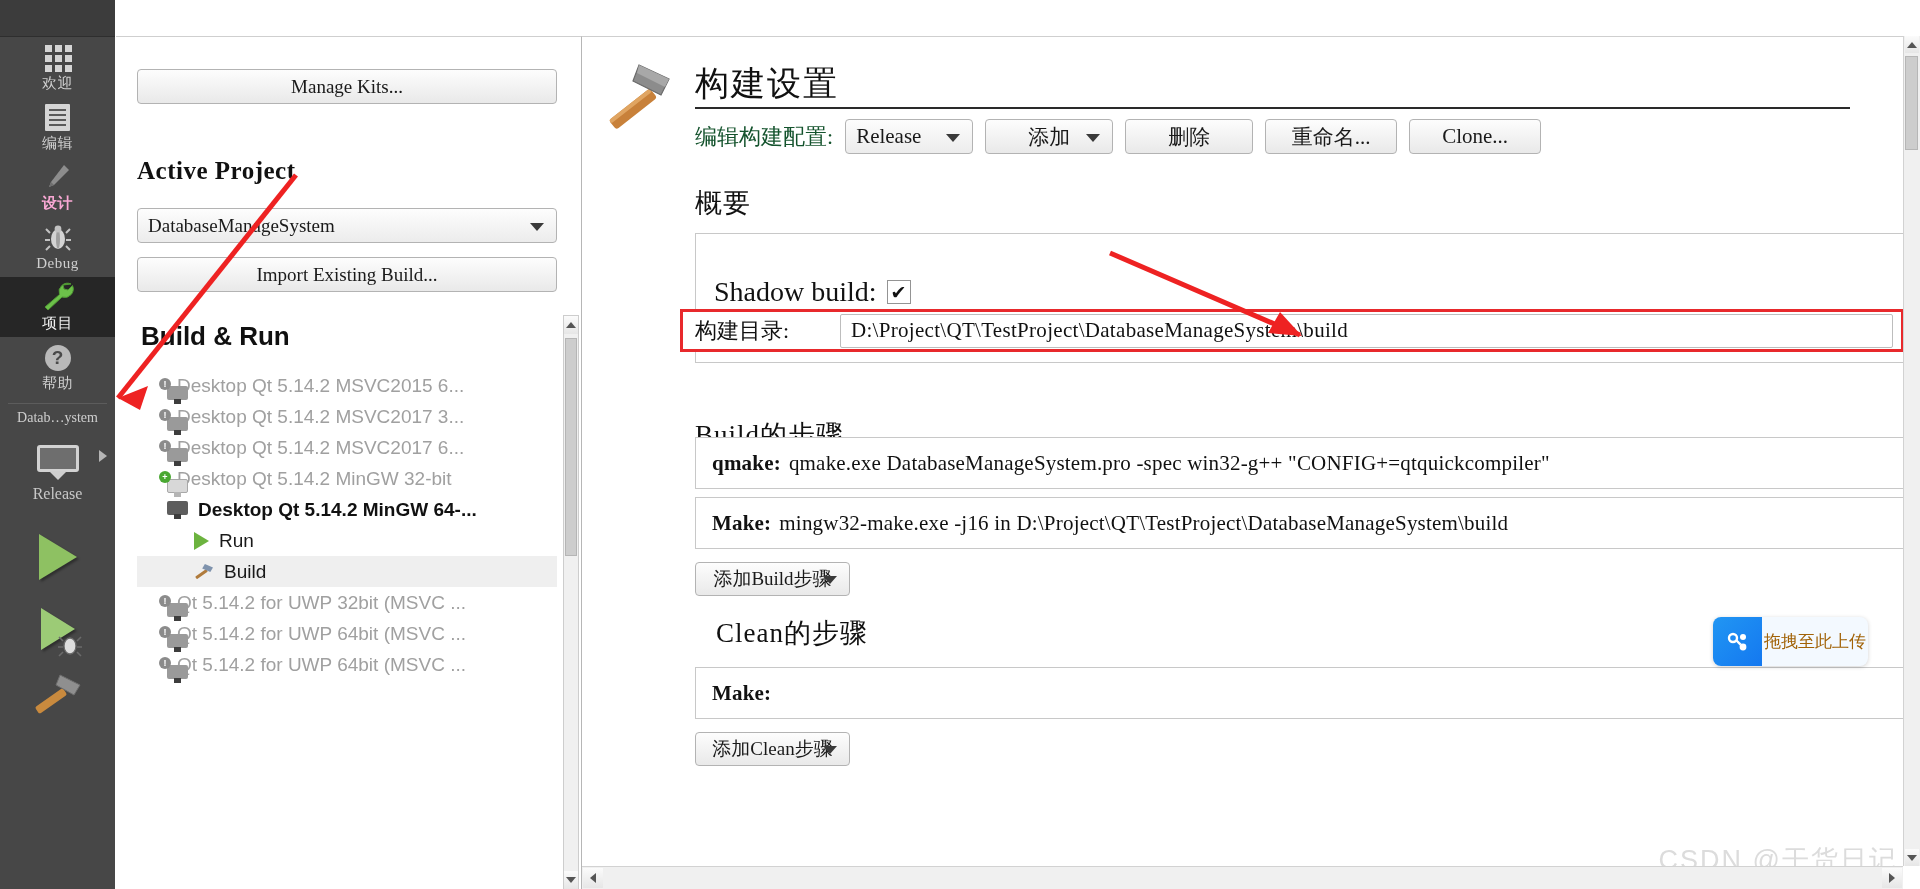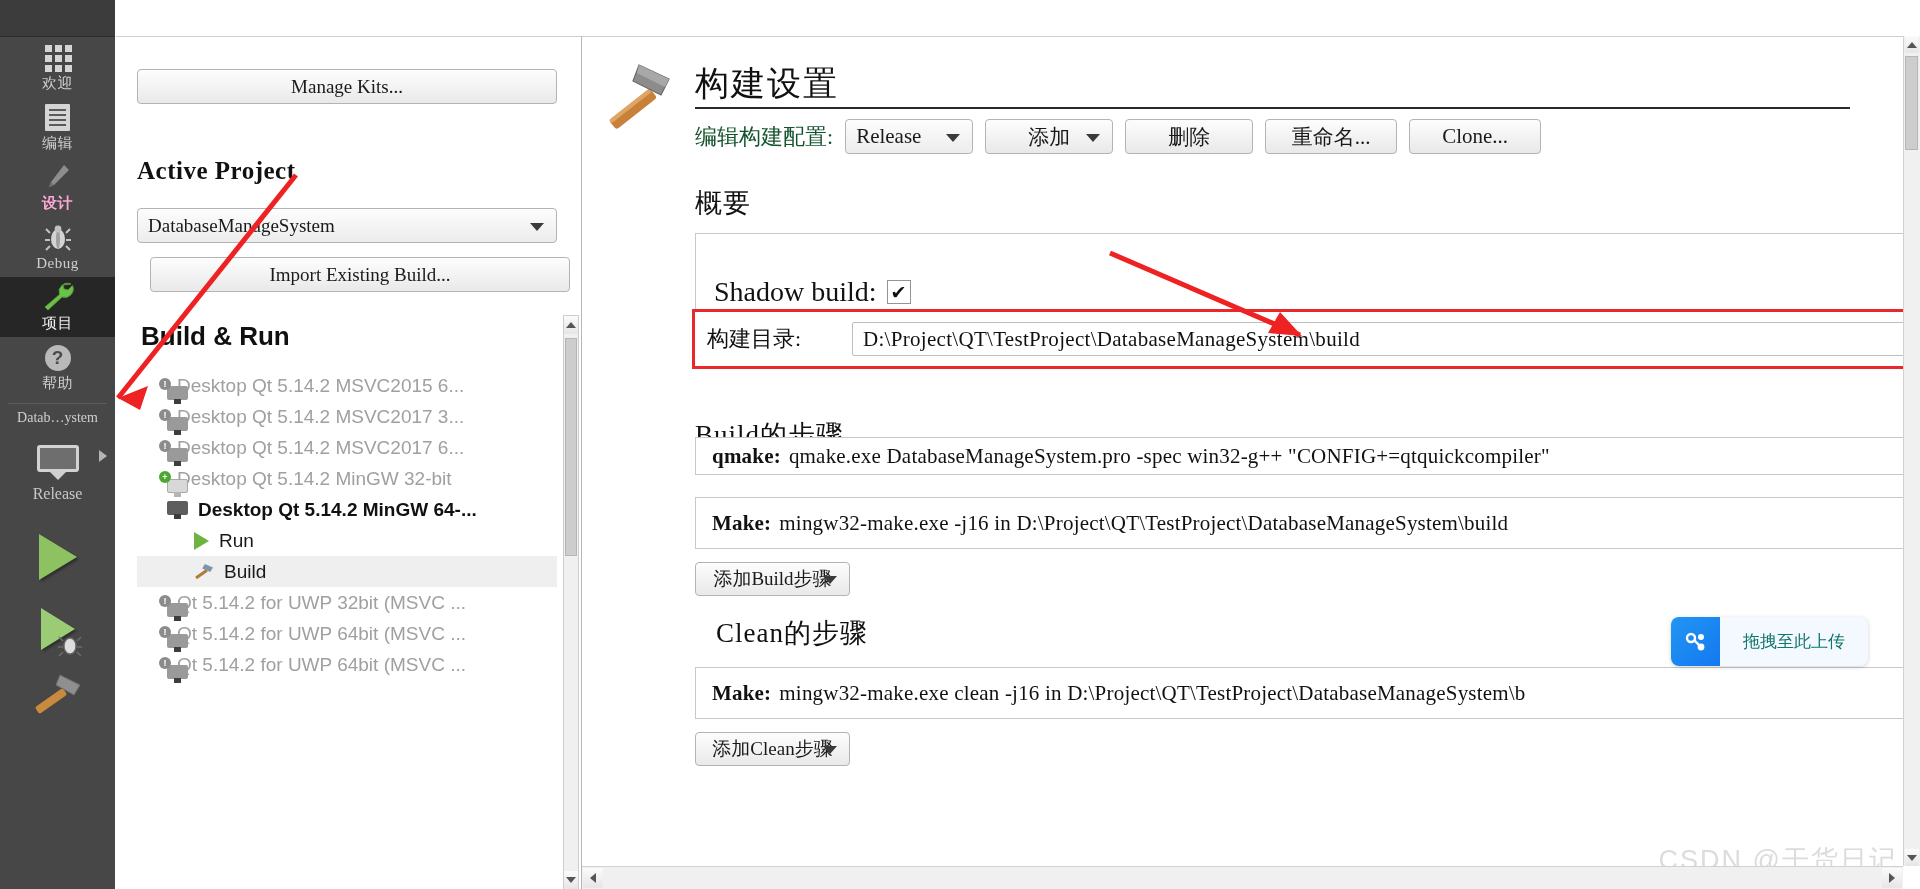--- a/index.html
+++ b/index.html
@@ -77,21 +77,21 @@
     border:1px solid #b3b3b3;border-radius:4px;
     font-family:"Liberation Serif",serif;font-size:19px;color:#1a1a1a;
     display:flex;align-items:center;cursor:pointer;position:relative;padding-left:10px;
   }
   .combo .arrow{position:absolute;right:12px;top:50%;margin-top:-3px;width:0;height:0;
     border-left:7px solid transparent;border-right:7px solid transparent;border-top:8px solid #3a3a3a;}
 
   #manage-kits{position:absolute;left:21px;top:32px;width:420px;height:35px;}
   #active-project-title{position:absolute;left:21px;top:120px;font-family:"Liberation Serif",serif;font-size:25px;color:#111;font-weight:bold;letter-spacing:0.5px;}
   #project-combo{position:absolute;left:21px;top:171px;width:420px;height:35px;}
-  #import-build{position:absolute;left:34px;top:220px;width:420px;height:35px;}
+  #import-build{position:absolute;left:21px;top:220px;width:420px;height:35px;}
 
   .treewrap{position:absolute;left:21px;top:278px;width:420px;height:575px;overflow:hidden;}
   .tree-title{font-family:"Liberation Sans",sans-serif;font-size:26px;font-weight:bold;color:#101010;margin:6px 0 18px 4px;}
   .trow{height:31px;display:flex;align-items:center;gap:10px;padding-left:30px;font-family:"Liberation Sans",sans-serif;font-size:19px;color:#a0a0a0;cursor:pointer;}
   .trow.bold{color:#111;font-weight:bold;}
   .trow.sel{background:#efefef;padding-left:57px;color:#1a1a1a;}
   .trow.child{padding-left:57px;color:#1a1a1a;}
   .mini-mon{width:21px;height:18px;position:relative;flex:0 0 auto;}
   .mini-mon .s{position:absolute;left:0;top:0;width:21px;height:14px;background:#5d5d5d;border-radius:2px;}
   .mini-mon .b{position:absolute;left:7px;top:13px;width:7px;height:5px;background:#3d3d3d;}
@@ -129,43 +129,43 @@
   #sec-summary{left:113px;top:148px;}
   #sec-build{left:113px;top:348px;margin-top:32px;}
   #sec-clean{left:113px;top:578px;margin-left:21px;}
 
   .card{position:absolute;box-sizing:border-box;border:1px solid #c8c8c8;background:#fff;}
   #summary-card{left:113px;top:196px;width:1215px;height:130px;}
   .shadow-row{position:absolute;left:18px;top:42px;display:flex;align-items:center;gap:10px;}
   .shadow-lbl{font-family:"Liberation Serif",serif;font-size:28px;color:#111;}
   .chk{width:22px;height:22px;border:1px solid #949494;background:#fff;display:flex;align-items:center;justify-content:center;font-size:19px;color:#111;font-family:"Liberation Sans",sans-serif;cursor:pointer;}
 
-  .dirbox{position:absolute;left:110px;top:272px;width:1224px;height:60px;border:3px solid #e8292c;box-sizing:border-box;background:#fff;display:flex;align-items:center;}
+  .dirbox{position:absolute;left:98px;top:272px;width:1224px;height:43px;border:3px solid #e8292c;box-sizing:border-box;background:#fff;display:flex;align-items:center;}
   .dir-lbl{font-family:"Liberation Serif",serif;font-size:22px;color:#111;margin-left:12px;width:145px;}
   .dir-input{
     flex:1;height:34px;margin-right:8px;box-sizing:border-box;
     border:1px solid #bdbdbd;background:#fff;border-radius:2px;
     font-family:"Liberation Serif",serif;font-size:21px;color:#111;
     display:flex;align-items:center;padding-left:10px;letter-spacing:0.3px;
   }
 
   .stepcard{position:absolute;box-sizing:border-box;border:1px solid #c8c8c8;background:#fff;display:flex;align-items:center;
     font-family:"Liberation Serif",serif;font-size:21px;color:#111;padding-left:16px;letter-spacing:0.2px;white-space:nowrap;overflow:hidden;}
   .stepcard b{font-weight:bold;margin-right:8px;}
-  #qmake-card{left:113px;top:400px;width:1220px;height:38px;}
+  #qmake-card{left:113px;top:400px;width:1220px;height:52px;}
   #make-card{left:113px;top:460px;width:1220px;height:52px;}
   #clean-card{left:113px;top:630px;width:1220px;height:52px;}
   #addbuild-btn{position:absolute;left:113px;top:525px;width:155px;height:34px;font-size:19px;}
   #addclean-btn{position:absolute;left:113px;top:695px;width:155px;height:34px;font-size:19px;}
 
   
   .upload{position:absolute;right:52px;top:580px;height:49px;display:flex;align-items:center;
     background:#f3f9ff;border-radius:8px;box-shadow:0 1px 4px rgba(0,0,0,.18);overflow:hidden;cursor:pointer;}
   .upload .ic{width:49px;height:49px;background:linear-gradient(135deg,#2196f3,#1478f0);display:flex;align-items:center;justify-content:center;}
-  .upload .tx{padding:0 23px;color:#0f766e;font-family:"Liberation Sans",sans-serif;font-size:17px;}
+  .upload .tx{padding:0 2px;color:#a16207;font-family:"Liberation Sans",sans-serif;font-size:17px;}
 
   .watermark{position:absolute;right:22px;bottom:12px;font-family:"Liberation Sans",sans-serif;font-size:27px;color:#dcdcdc;letter-spacing:2px;}
 
   
   .rscroll{position:absolute;right:0;top:36px;width:17px;height:830px;background:#f0f0f0;border-left:1px solid #d2d2d2;box-sizing:border-box;}
   .rscroll .thumb{position:absolute;left:1px;top:20px;width:13px;height:94px;background:#cdcdcd;border:1px solid #b6b6b6;box-sizing:border-box;}
   .rscroll .up,.rscroll .dn{position:absolute;left:1px;width:14px;height:17px;display:flex;align-items:center;justify-content:center;background:linear-gradient(#fbfbfb,#e6e6e6);}
   .rscroll .up{top:0;} .rscroll .dn{bottom:0;}
   .hscroll{position:absolute;left:582px;bottom:0;width:1321px;height:23px;background:#f0f0f0;border-top:1px solid #d2d2d2;box-sizing:border-box;}
   .hscroll .lf,.hscroll .rt{position:absolute;top:1px;width:20px;height:20px;display:flex;align-items:center;justify-content:center;background:linear-gradient(#fbfbfb,#e6e6e6);}
@@ -444,21 +444,20 @@
 
     <div class="btn tbtn dd" id="addbuild-btn">
       <span>添加Build步骤</span>
       <span class="arrow"></span>
     </div>
 
     <div class="sec-title" id="sec-clean">Clean的步骤</div>
 
     <div class="stepcard" id="clean-card">
       <b>Make:</b>
-      <span>mingw32-make.exe clean -j16 in D:\Project\QT\TestProject\DatabaseManageSystem\b</span>
     </div>
 
     <div class="btn tbtn dd" id="addclean-btn">
       <span>添加Clean步骤</span>
       <span class="arrow"></span>
     </div>
 
     <div class="upload">
       <div class="ic">
         <svg width="28" height="28" viewBox="0 0 28 28" aria-hidden="true">

